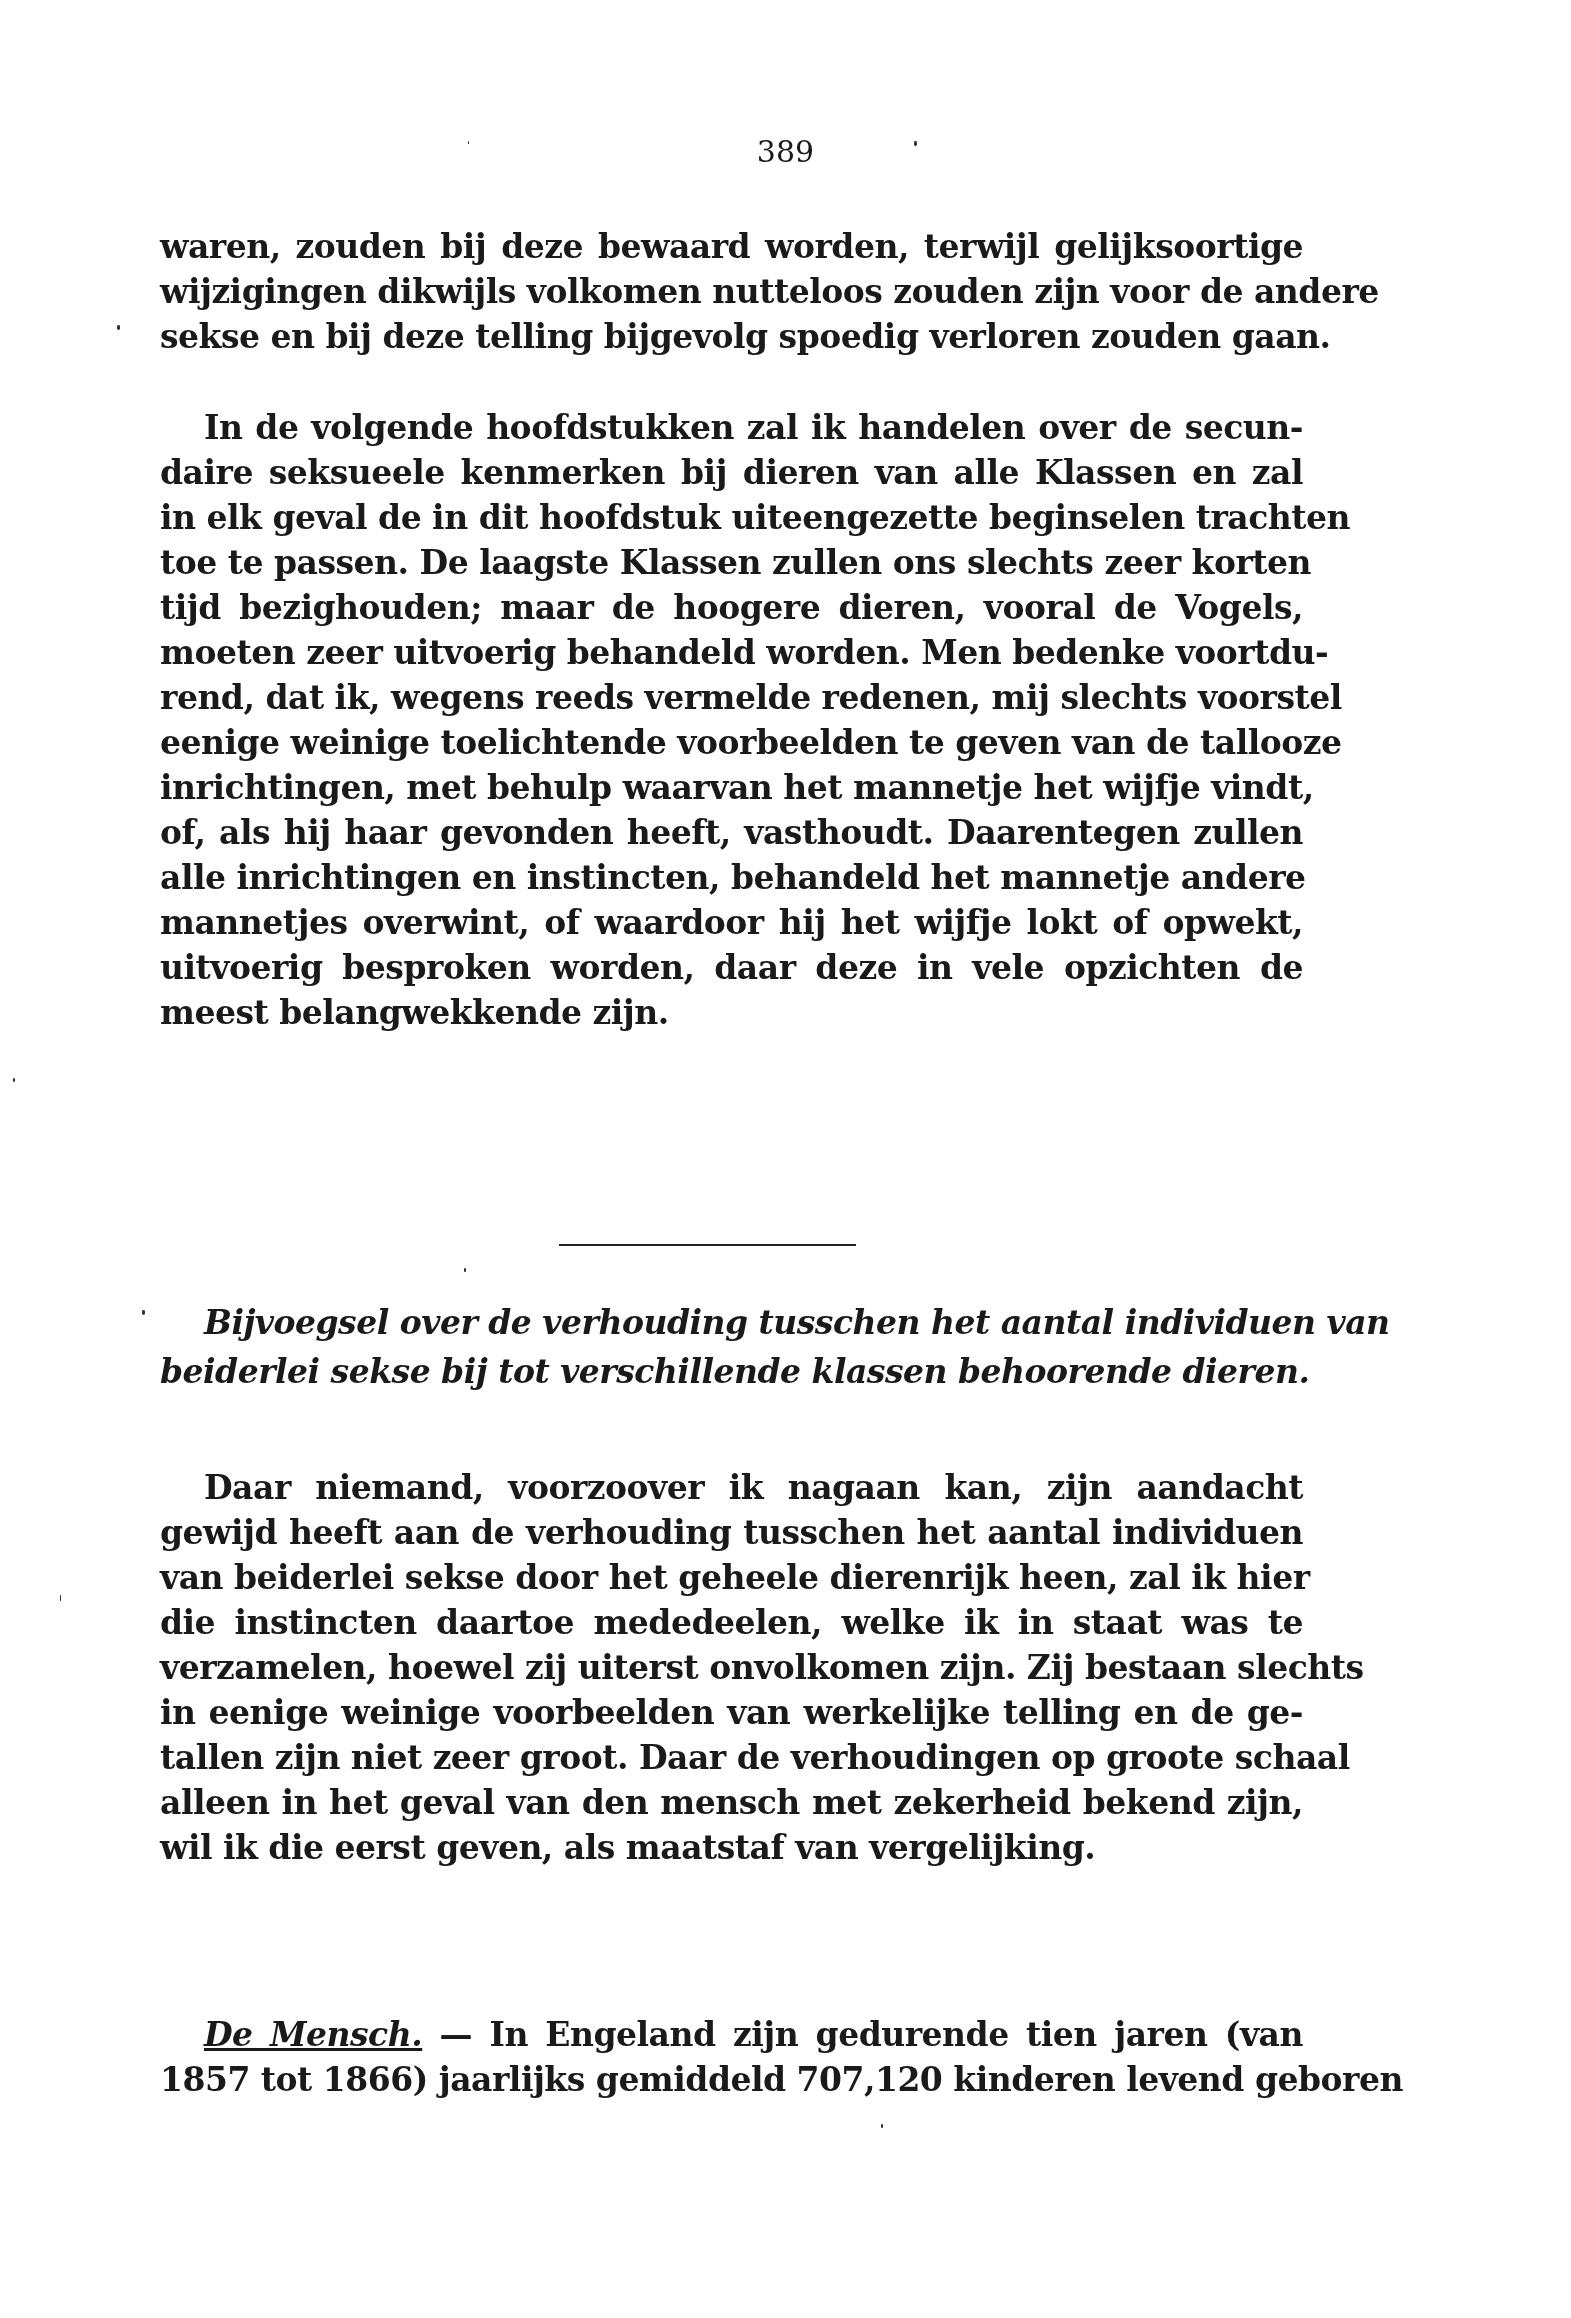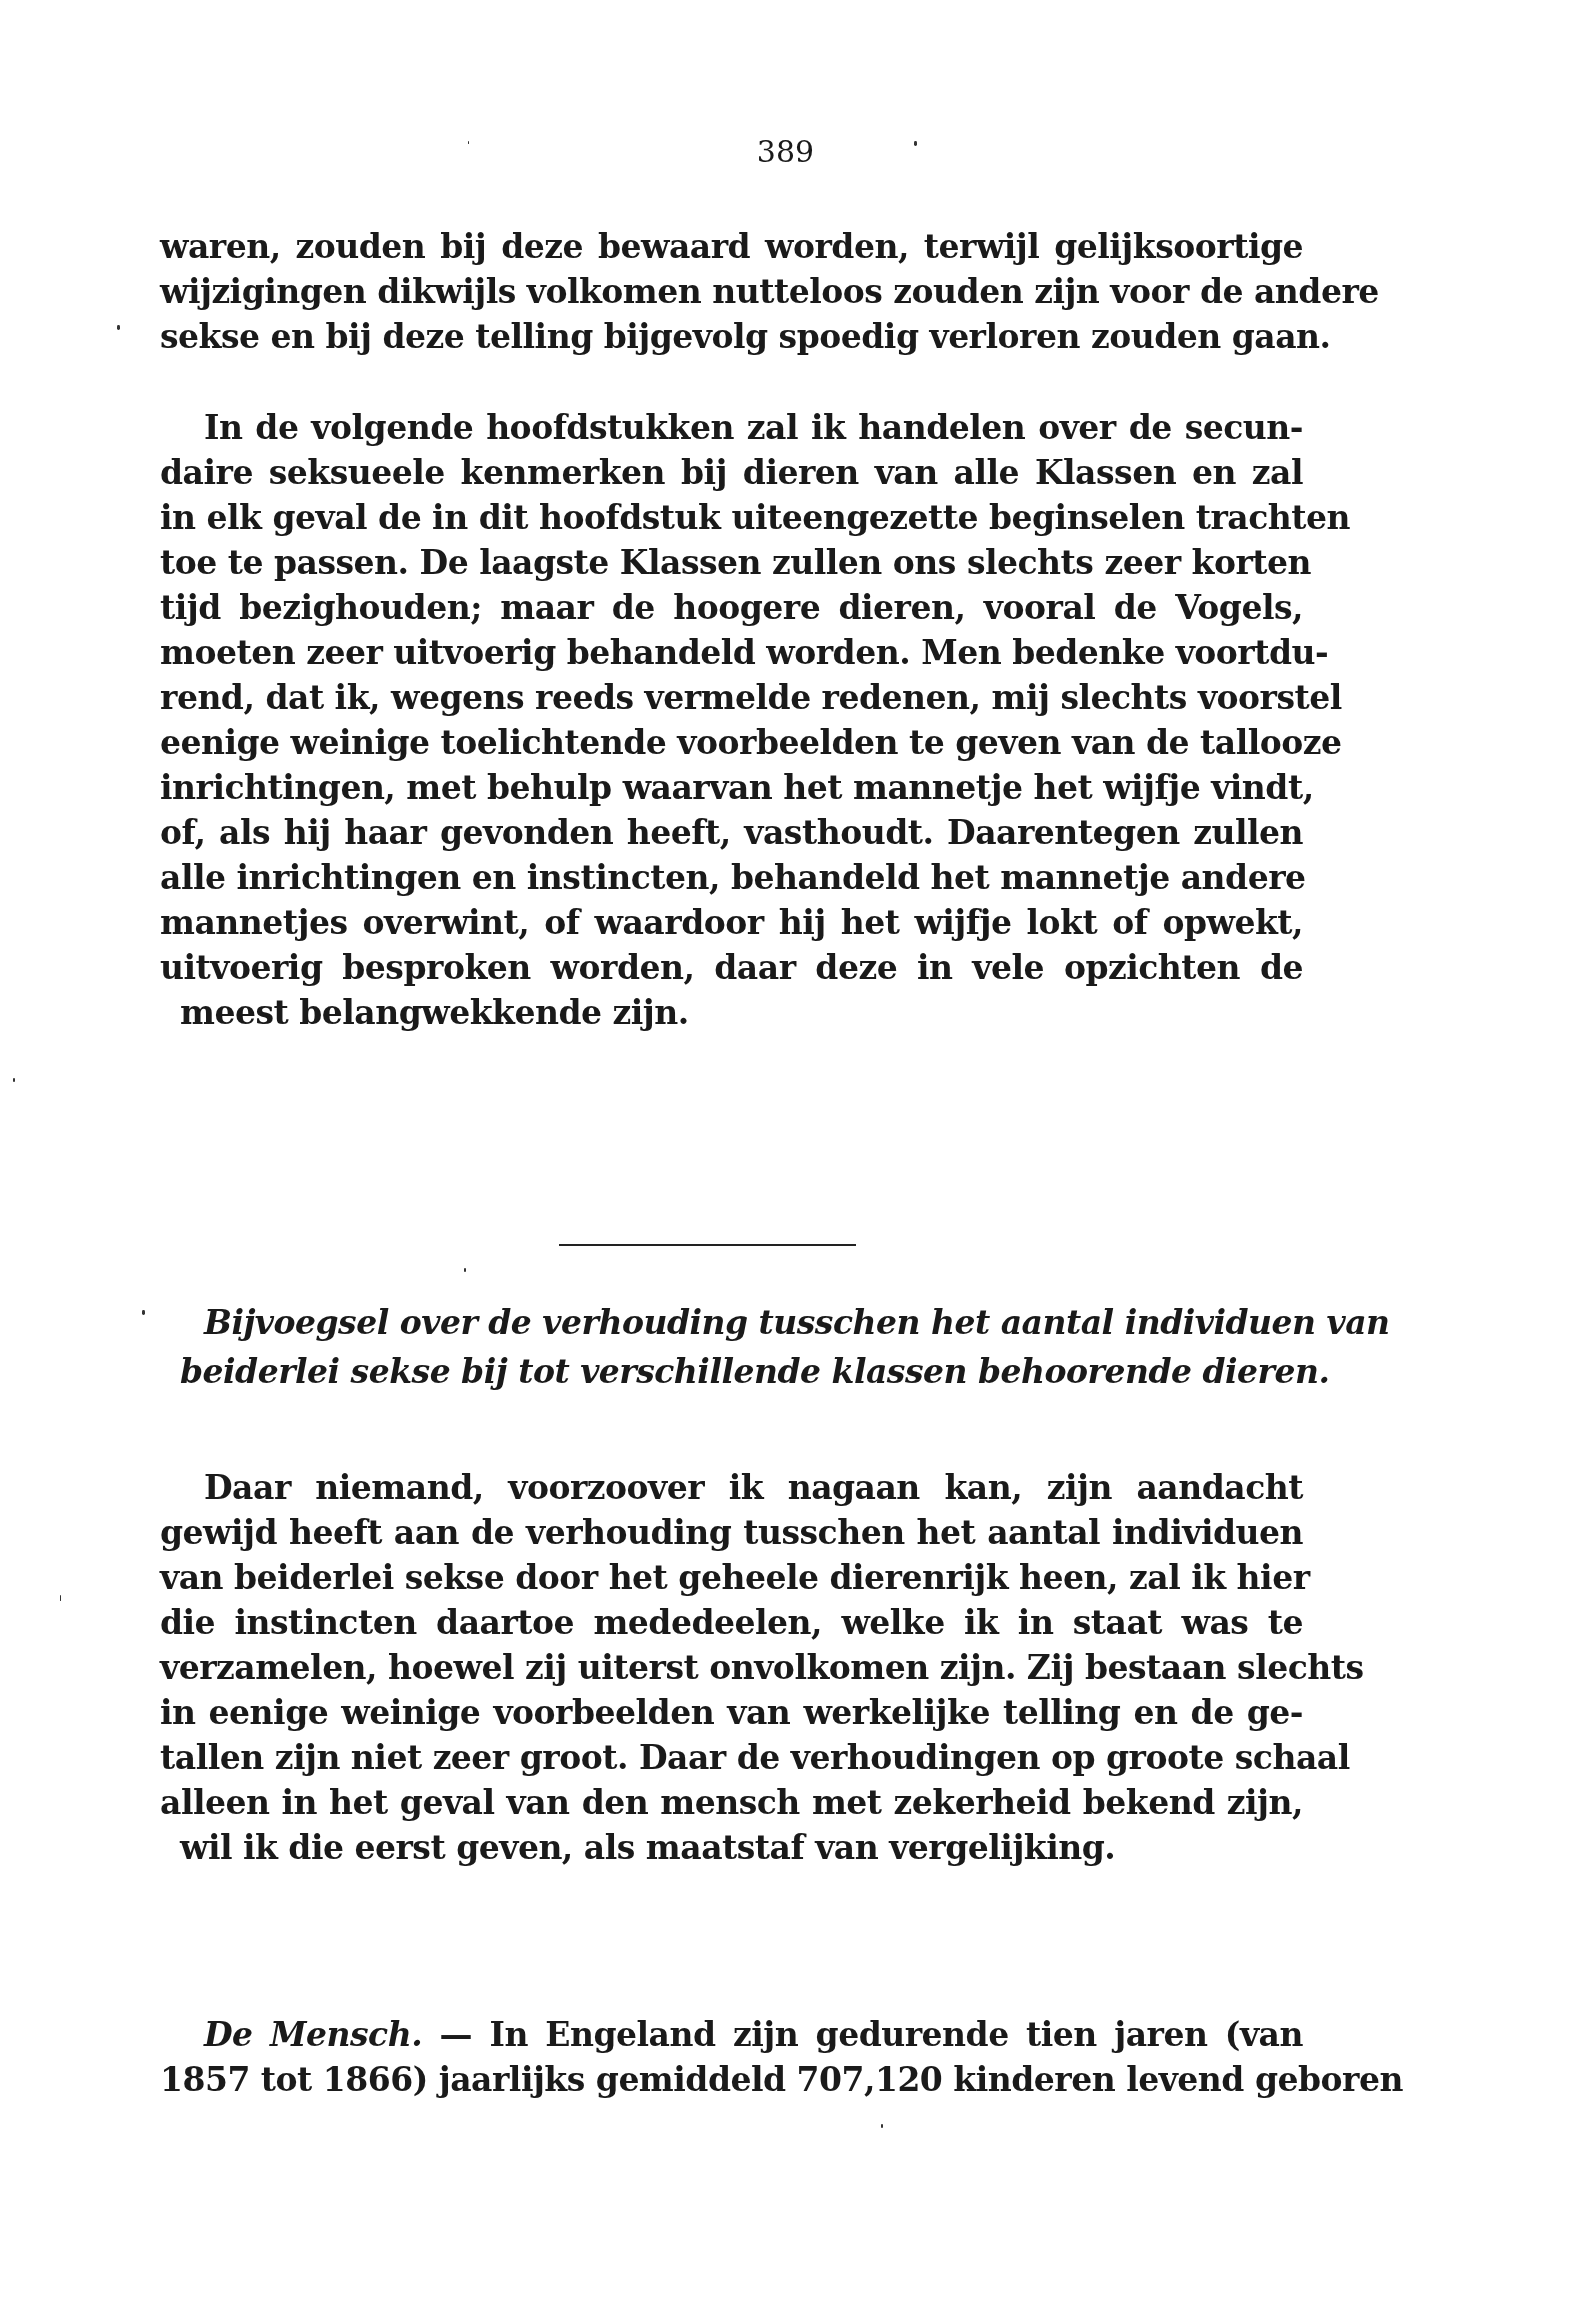--- a/index.html
+++ b/index.html
@@ -3,26 +3,26 @@
 <meta charset="utf-8">
 <style>
   html, body { margin: 0; padding: 0; background: #ffffff; }
   body { width: 1571px; height: 2393px; position: relative; overflow: hidden;
          font-family: "DejaVu Serif", "Liberation Serif", serif; color: #1a1a1a; }
   .page-number { position: absolute; top: 134px; left: 0; width: 1571px; text-align: center;
                  font-size: 30px; font-weight: normal; }
   .block { position: absolute; left: 160px; width: 1143px; }
   .line { display: block; height: 45px; line-height: 45px; font-size: 33px; font-weight: bold;
           text-align: justify; text-align-last: justify; white-space: nowrap; letter-spacing: -0.5px; }
-  .line.last { text-align-last: left; margin-left: 20px; }
+  .line.last { text-align-last: left; }
   .line.indent { padding-left: 44px; }
   .heading .line { font-style: italic; height: 49px; line-height: 49px; }
   .rule { position: absolute; left: 559px; top: 1244px; width: 297px; height: 2.3px; background: #222; }
   .speck { position: absolute; width: 2.8px; height: 4.6px; background: #333; border-radius: 1.4px; }
-  em.run { font-style: italic; }
+  em.run { font-style: italic; text-decoration: underline; }
 </style>
 </head>
 <body>
 
 <div>
   <div class="page-number">389</div>
 
   <div class="block" style="top:182px;margin-top:42px;">
     <span class="line">waren, zouden bij deze bewaard worden, terwijl gelijksoortige</span>
     <span class="line">wijzigingen dikwijls volkomen nutteloos zouden zijn voor de andere</span>

